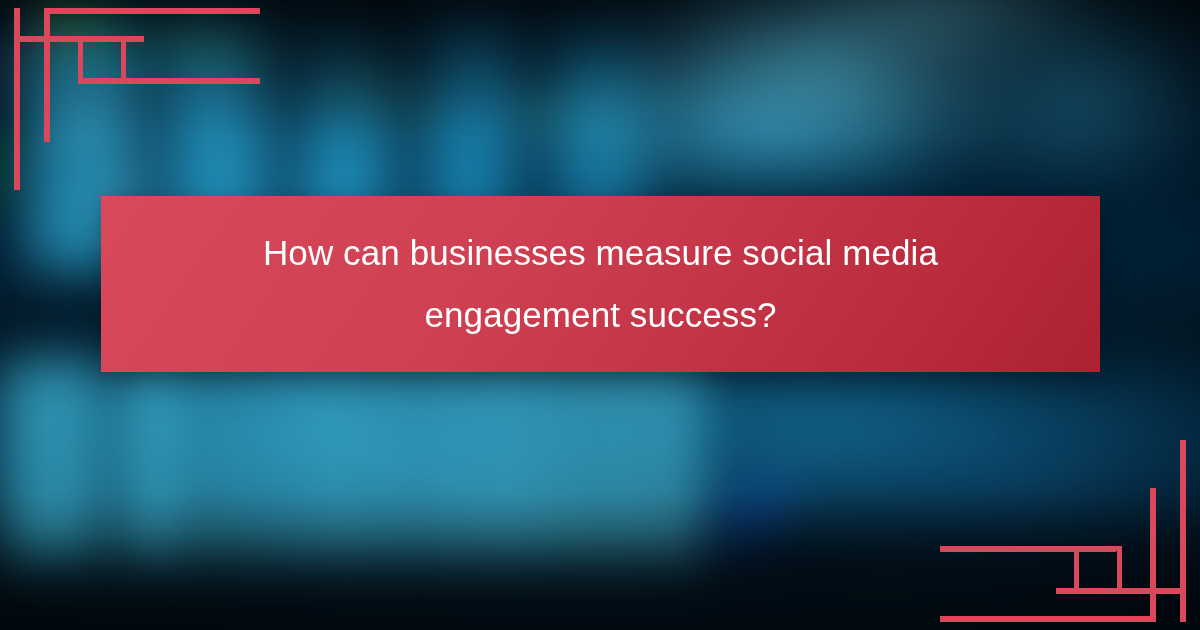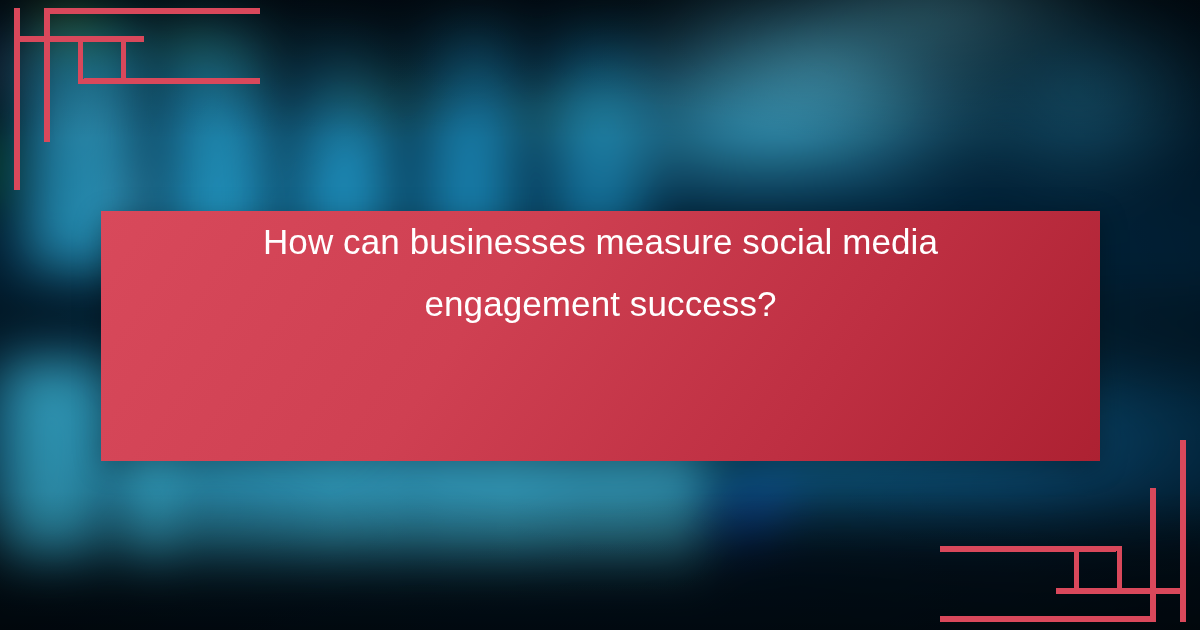--- a/index.html
+++ b/index.html
@@ -148,25 +148,26 @@
   
   #corner-tl { left:0; top:0; width:260px; height:200px; }
 
   
   #corner-br { right:0; bottom:0; width:260px; height:200px; }
 
   
   #question-panel {
     position:absolute;
     left:101px;
-    top:211px;
+    top:196px;
     width:999px;
-    height:250px;
+    height:176px;
     background:linear-gradient(125deg, #d8495b 0%, #cf4052 38%, #be2f42 72%, #ad2132 100%);
     display:flex;
+    align-items:center;
     justify-content:center;
     box-shadow:0 6px 26px rgba(0,0,0,0.30);
   }
 
   #question-text {
     width:760px;
     text-align:center;
     color:#ffffff;
     font-family:"Liberation Sans", sans-serif;
     font-size:35px;

